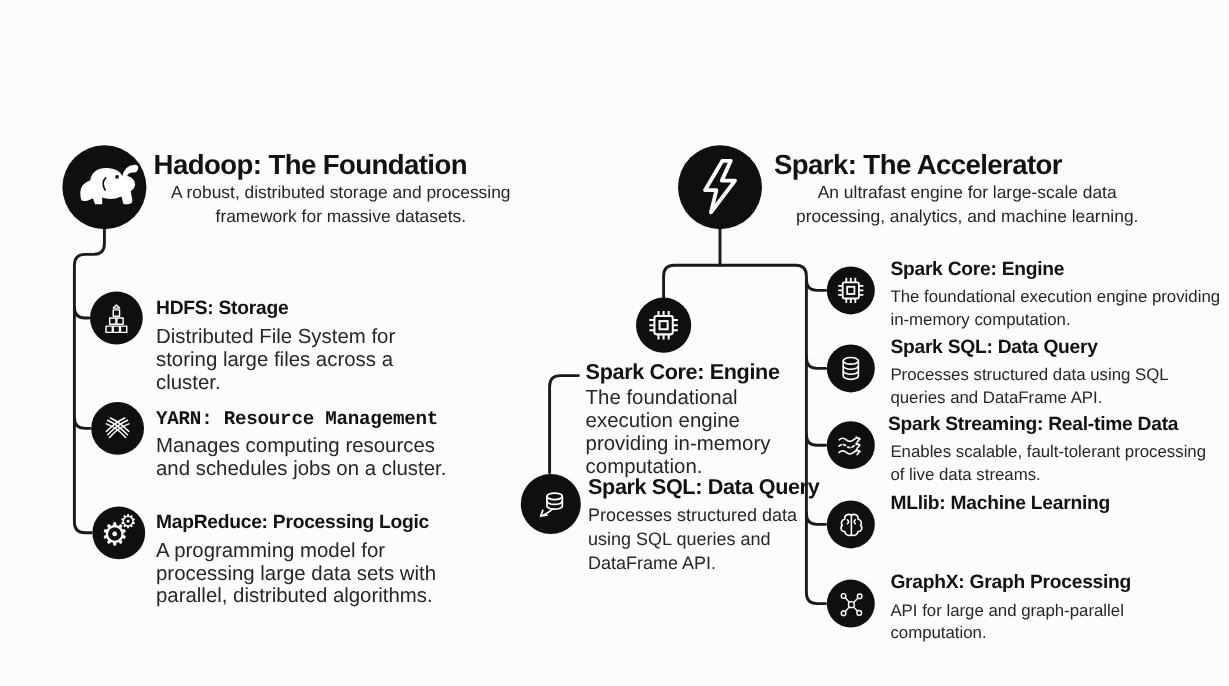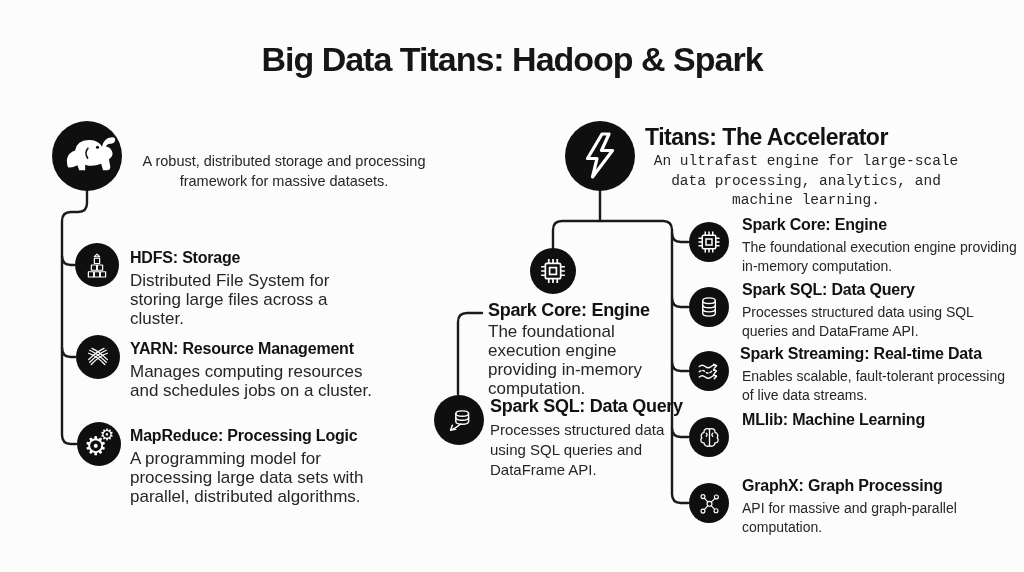--- a/index.html
+++ b/index.html
@@ -56,32 +56,32 @@
 
       <path d="M672 233 Q672 242 681 242 L688 242"></path>
       <path d="M672 298 Q672 307 681 307 L688 307"></path>
       <path d="M672 362 Q672 371 681 371 L688 371"></path>
       <path d="M672 428 Q672 437 681 437 L688 437"></path>
 
       <path d="M482 313 L467 313 Q458 313 458 322 V394"></path>
     </g>
   </svg>
 
-  <h1 class="title">Big Data Titans: Hadoop &amp; Spark</h1>
 
   <div class="circle" style="left:52px;top:121px;width:70px;height:70px;">
     <svg viewBox="0 0 70 70" width="64" height="64">
       <g fill="#ffffff">
         <path d="M14 47 Q10 33 22 29 Q24 17 38 17.5 Q48 18 51.5 25 Q59 23.5 62 29 Q65 35 59 38.5 L60.5 47 Q60.5 50.5 56.5 50.5 L52.5 50.5 L50.5 43.5 Q41 47.5 33 44.5 L33 50.5 L26.5 50.5 L24.5 45 Q17 49 14 47 Z"></path>
         <path d="M51 26 Q53 15 62.5 14.5 Q67 14.5 65.5 19 Q64.5 22 60.5 21.5 Q56 21.5 55 27 Z"></path>
       </g>
       <circle cx="46.5" cy="25.5" r="1.7" fill="#0f0f0f"></circle>
       <path d="M36.5 26 Q31.5 31 36 38" stroke="#0f0f0f" stroke-width="1.6" fill="none"></path>
     </svg>
   </div>
+  <div class="h-main" style="left:128px;top:124px;">Hadoop: The Foundation</div>
   <div class="desc desc-main" style="left:128px;top:152px;width:312px;">A robust, distributed storage and processing framework for massive datasets.</div>
 
   <div class="circle" style="left:75px;top:243px;width:44px;height:44px;">
     <svg viewBox="0 0 40 40" width="30" height="30">
       <g stroke="#ffffff" stroke-width="1.6" fill="none" stroke-linejoin="round">
         <path d="M20 5.5 L23.5 9 H16.5 Z"></path>
         <rect x="16.5" y="11" width="7" height="7"></rect>
         <rect x="12.5" y="20" width="7" height="7"></rect>
         <rect x="20.5" y="20" width="7" height="7"></rect>
         <rect x="8.5" y="29" width="7" height="7"></rect>
@@ -98,37 +98,37 @@
       <g stroke="#ffffff" stroke-width="1.7" fill="none" stroke-linecap="round">
         <path d="M9 11 Q20 16 31 27"></path>
           <path d="M7.5 15 Q19 19 29 30"></path>
           <path d="M12 8.5 Q22 13 32.5 23.5"></path>
         <path d="M31 11 Q20 16 9 27"></path>
           <path d="M32.5 15 Q21 19 11 30"></path>
           <path d="M28 8.5 Q18 13 7.5 23.5"></path>
       </g>
     </svg>
   </div>
-  <div class="h-item" style="left:130px;top:340px;">YARN: Resource Management</div>
+  <div class="h-item" style="left:130px;top:340px;font-family:Liberation Mono, monospace;">YARN: Resource Management</div>
   <div class="desc" style="left:130px;top:362px;width:246px;">Manages computing resources and schedules jobs on a cluster.</div>
 
   <div class="circle" style="left:77px;top:422px;width:44px;height:44px;">
     <span class="gear gear-big">⚙</span>
     <span class="gear gear-small">⚙</span>
   </div>
   <div class="h-item" style="left:130px;top:427px;">MapReduce: Processing Logic</div>
   <div class="desc" style="left:130px;top:449px;width:258px;">A programming model for processing large data sets with parallel, distributed algorithms.</div>
 
   <div class="circle" style="left:565px;top:121px;width:70px;height:70px;">
     <svg viewBox="0 0 70 70" width="70" height="70">
       <path d="M37 13 L22.5 37.5 H32 L27.5 56 L47.5 29.5 H36.5 L44 13 Z" fill="none" stroke="#ffffff" stroke-width="3.2" stroke-linejoin="round"></path>
     </svg>
   </div>
-  <div class="h-main" style="left:645px;top:124px;">Titans: The Accelerator</div>
-  <div class="desc desc-main" style="left:645px;top:152px;width:322px;font-family:Liberation Mono, monospace;">An ultrafast engine for large-scale data processing, analytics, and machine learning.</div>
+  <div class="h-main" style="left:645px;top:124px;">Spark: The Accelerator</div>
+  <div class="desc desc-main" style="left:645px;top:152px;width:322px;">An ultrafast engine for large-scale data processing, analytics, and machine learning.</div>
 
   <div class="circle" style="left:530px;top:248px;width:46px;height:46px;">
     <svg viewBox="0 0 40 40" width="34" height="34">
       <g stroke="#ffffff" stroke-width="2" fill="none">
         <rect x="11" y="11" width="18" height="18" rx="2"></rect>
         <rect x="16" y="16" width="8" height="8"></rect>
         <path d="M15 11 V6 M20 11 V6 M25 11 V6 M15 34 V29 M20 34 V29 M25 34 V29 M11 15 H6 M11 20 H6 M11 25 H6 M29 15 H34 M29 20 H34 M29 25 H34"></path>
       </g>
     </svg>
   </div>
@@ -208,15 +208,15 @@
         <path d="M20 20.5 L12 11.5 M20 20.5 L28.5 12 M20 20.5 L12 29.5 M20 20.5 L28 29" fill="none"></path>
         <circle cx="20" cy="20.5" r="3.4"></circle>
         <circle cx="11" cy="10.5" r="2.7"></circle>
         <circle cx="29.5" cy="11" r="2.7"></circle>
         <circle cx="11" cy="30.5" r="2.7"></circle>
         <circle cx="29" cy="30" r="2.7"></circle>
       </g>
     </svg>
   </div>
   <div class="h-item" style="left:742px;top:477px;">GraphX: Graph Processing</div>
-  <div class="desc" style="left:742px;top:499px;width:276px;font-size:14px;line-height:18.5px;">API for massive and graph-parallel computation.</div>
+  <div class="desc" style="left:742px;top:499px;width:276px;font-size:14px;line-height:18.5px;">API for large and graph-parallel computation.</div>
 
 </div>
 
 </body></html>

